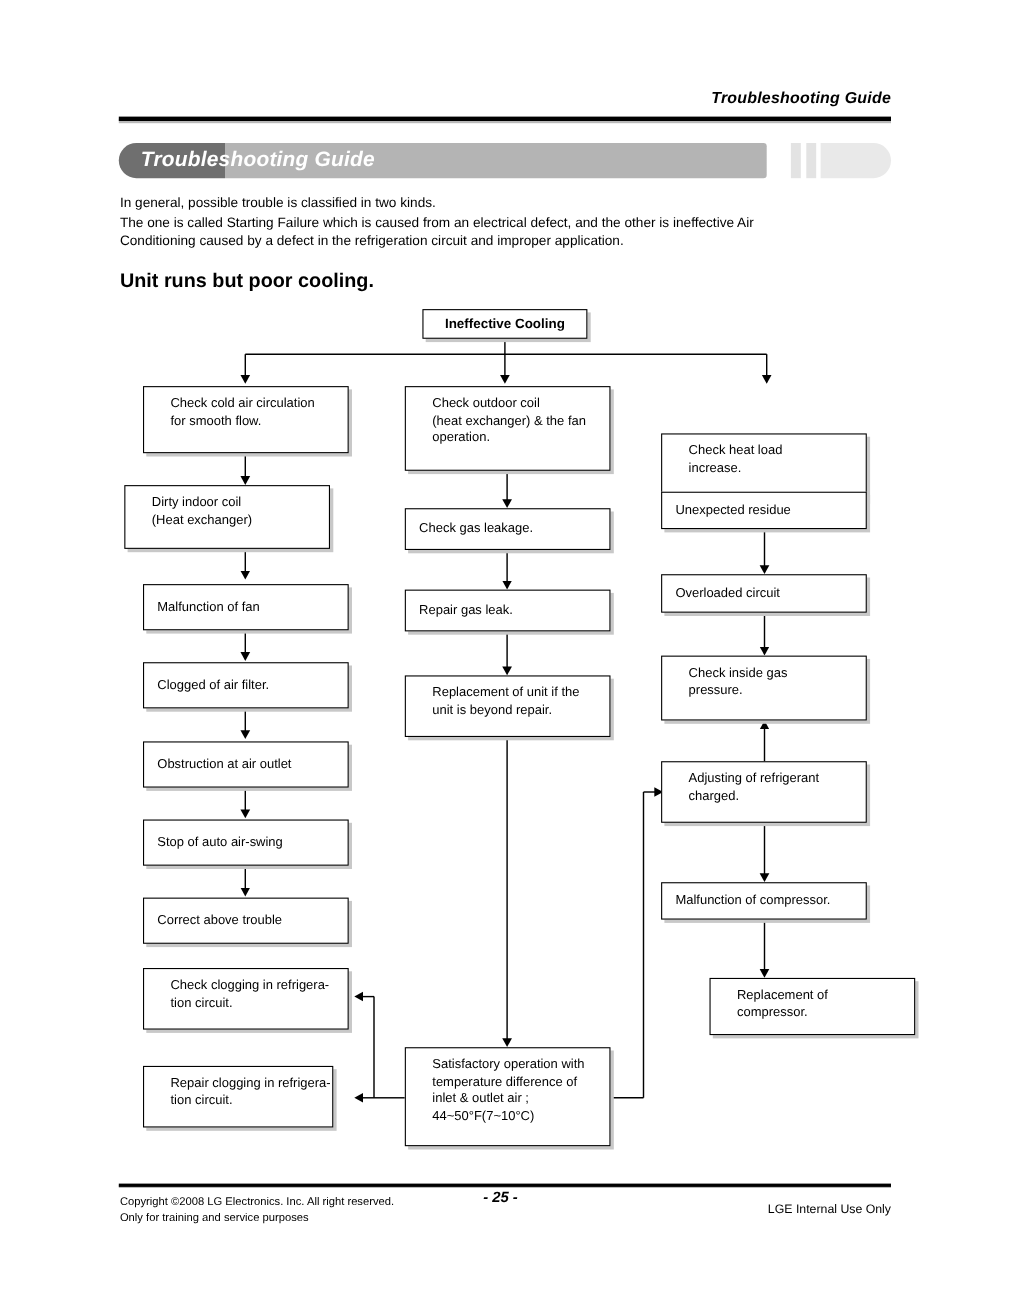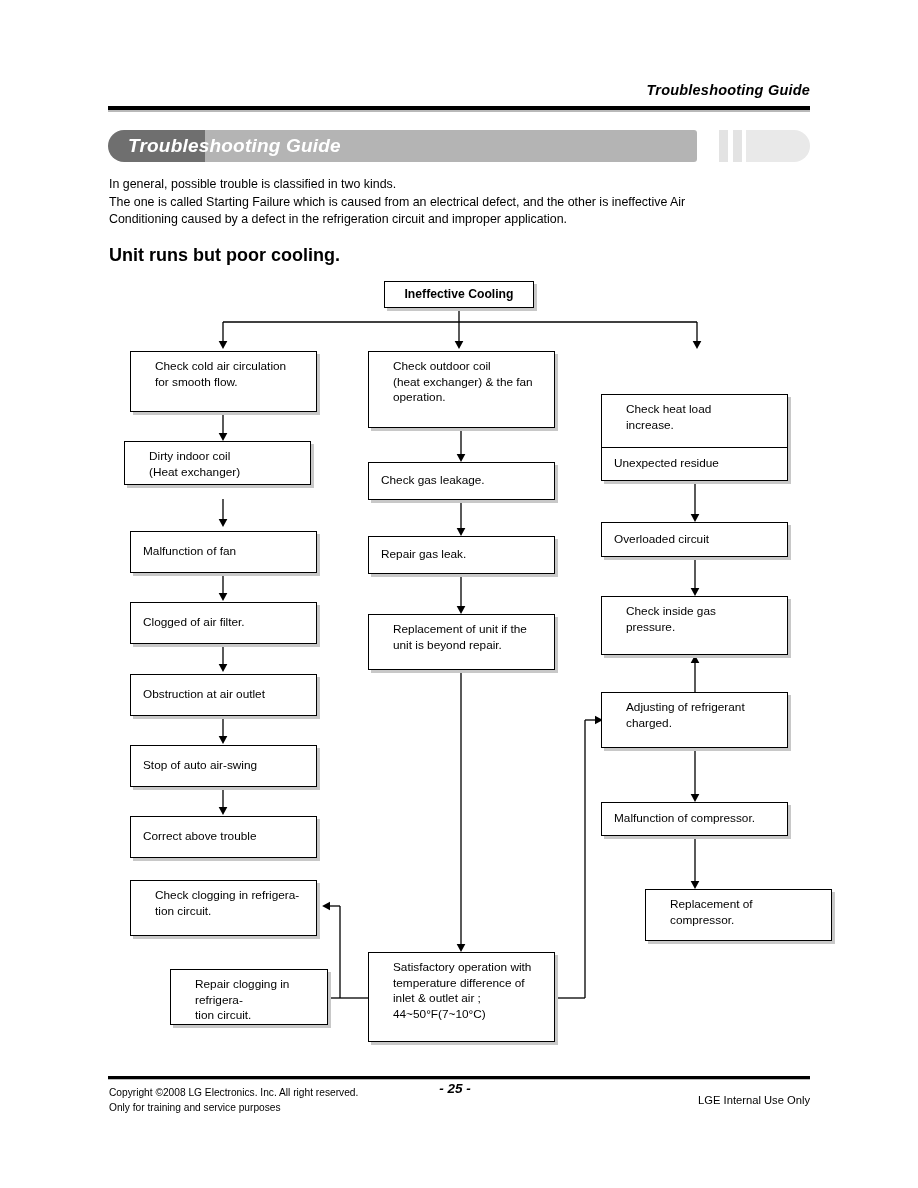--- a/index.html
+++ b/index.html
@@ -165,30 +165,30 @@
         <path d="M556,998 L585,998"></path>
         <path d="M585,998 L585,720"></path>
         <path d="M585,720 L599,720" marker-end="url(#ah)"></path>
       </g>
     </svg>
 
     <div class="node root" style="left:384px;top:281px;width:150px;height:27px;">Ineffective Cooling</div>
 
     <div class="node" style="left:130px;top:351px;width:187px;height:61px;">Check cold air circulation
  for smooth flow.</div>
-    <div class="node" style="left:124px;top:441px;width:187px;height:44px;">Dirty indoor coil
+    <div class="node" style="left:113px;top:441px;width:187px;height:58px;">Dirty indoor coil
 (Heat exchanger)</div>
     <div class="node center-text" style="left:130px;top:602px;width:187px;height:42px;">Clogged of air filter.</div>
     <div class="node center-text" style="left:130px;top:531px;width:187px;height:42px;">Malfunction of fan</div>
     <div class="node center-text" style="left:130px;top:674px;width:187px;height:42px;">Obstruction at air outlet</div>
     <div class="node center-text" style="left:130px;top:745px;width:187px;height:42px;">Stop of auto air-swing</div>
     <div class="node center-text" style="left:130px;top:816px;width:187px;height:42px;">Correct above trouble</div>
     <div class="node" style="left:130px;top:880px;width:187px;height:56px;">Check clogging in refrigera-
 tion circuit.</div>
-    <div class="node" style="left:130px;top:969px;width:158px;height:56px;margin-left:40px;">Repair clogging in refrigera-
+    <div class="node" style="left:130px;top:969px;width:173px;height:56px;">Repair clogging in refrigera-
 tion circuit.</div>
 
     <div class="node" style="left:368px;top:351px;width:187px;height:77px;">Check outdoor coil
 (heat exchanger) &amp; the fan
 operation.</div>
     <div class="node center-text" style="left:368px;top:462px;width:187px;height:38px;">Check gas leakage.</div>
     <div class="node center-text" style="left:368px;top:536px;width:187px;height:38px;">Repair gas leak.</div>
     <div class="node" style="left:368px;top:614px;width:187px;height:56px;">Replacement of unit if the
 unit is beyond repair.</div>
     <div class="node" style="left:368px;top:952px;width:187px;height:90px;">Satisfactory operation with

